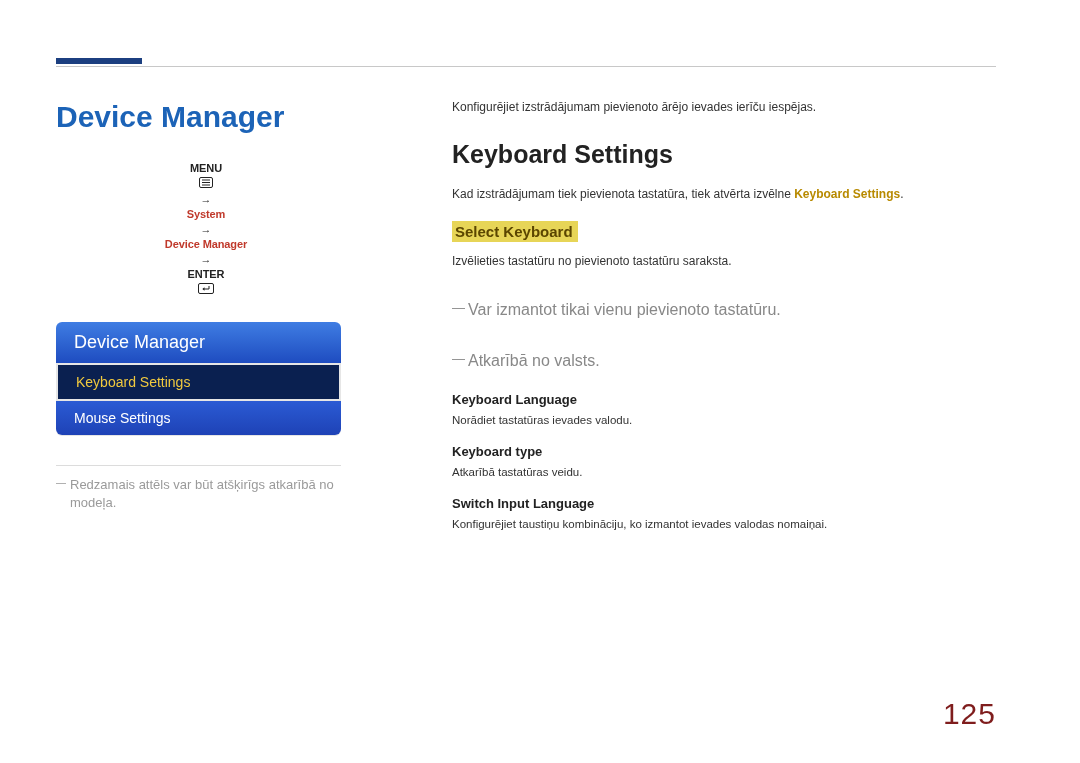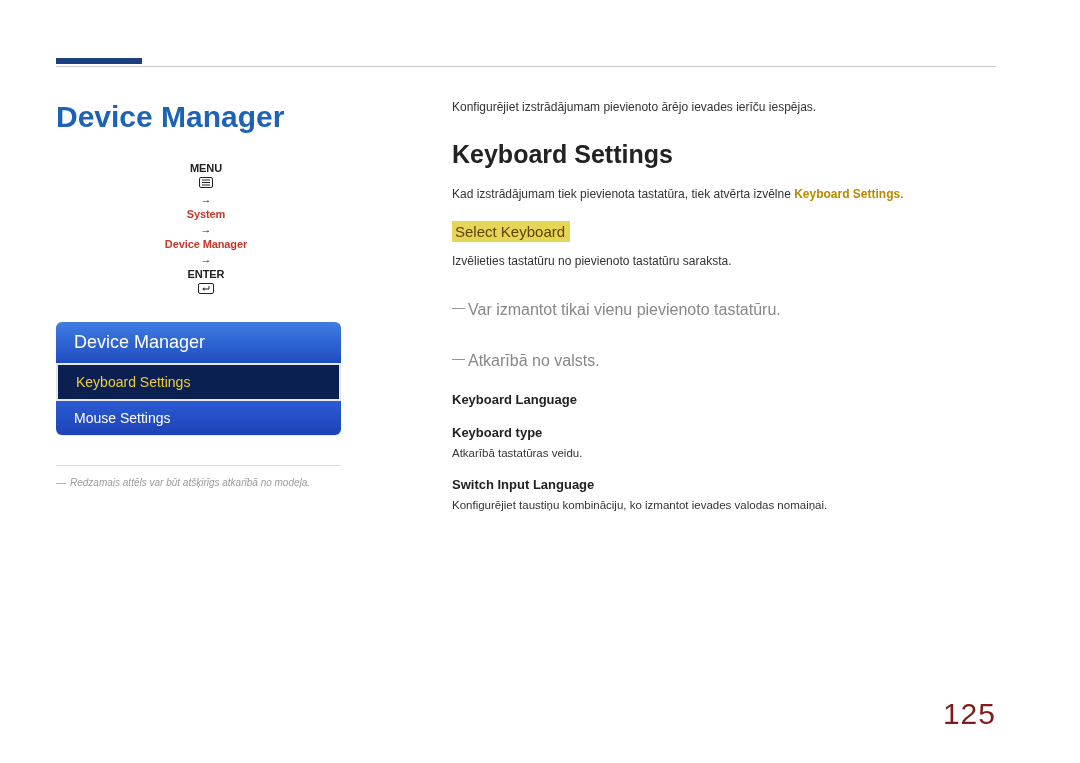--- a/index.html
+++ b/index.html
@@ -100,26 +100,25 @@
     .panel-item.normal {
       background: linear-gradient(180deg, #2b5bd4 0%, #1e42b6 100%);
     }
     .left-rule {
       width: 285px;
       border-top: 1px solid #dcdcdc;
       margin-top: 30px;
       margin-bottom: 10px;
     }
     .disclaimer {
-      font-size: 10px;
+      font-size: 13px;
       color: #9a9a9a;
       line-height: 1.4;
       position: relative;
       padding-left: 14px;
-      font-style: italic;
     }
     .disclaimer:before {
       content: "―";
       position: absolute;
       left: 0;
       top: 0;
       color: #9a9a9a;
       font-size: 10px;
     }
     .intro {
@@ -138,21 +137,21 @@
       color: #333;
       margin-bottom: 20px;
     }
     .body-text .hl {
       color: #b88a00;
       font-weight: bold;
     }
     .h3 {
       display: inline-block;
       font-size: 15px;
-      font-weight: normal;
+      font-weight: bold;
       color: #5b4600;
       background: #e7d557;
       padding: 2px 5px 2px 3px;
       margin-bottom: 12px;
     }
     .sub-text {
       font-size: 12px;
       color: #333;
       margin-bottom: 8px;
     }
@@ -250,20 +249,21 @@
     </div>
 
     <div><span class="h3">Select Keyboard</span></div>
     <div class="sub-text">Izvēlieties tastatūru no pievienoto tastatūru saraksta.</div>
     <div class="note">Var izmantot tikai vienu pievienoto tastatūru.</div>
 
     <div class="note">Atkarībā no valsts.</div>
 
     <div class="h4-block">
       <div class="h4">Keyboard Language</div>
+      <div class="h4-text">Norādiet tastatūras ievades valodu.</div>
     </div>
     <div class="h4-block">
       <div class="h4">Keyboard type</div>
       <div class="h4-text">Atkarībā tastatūras veidu.</div>
     </div>
     <div class="h4-block">
       <div class="h4">Switch Input Language</div>
       <div class="h4-text">Konfigurējiet taustiņu kombināciju, ko izmantot ievades valodas nomaiņai.</div>
     </div>
   </div>

